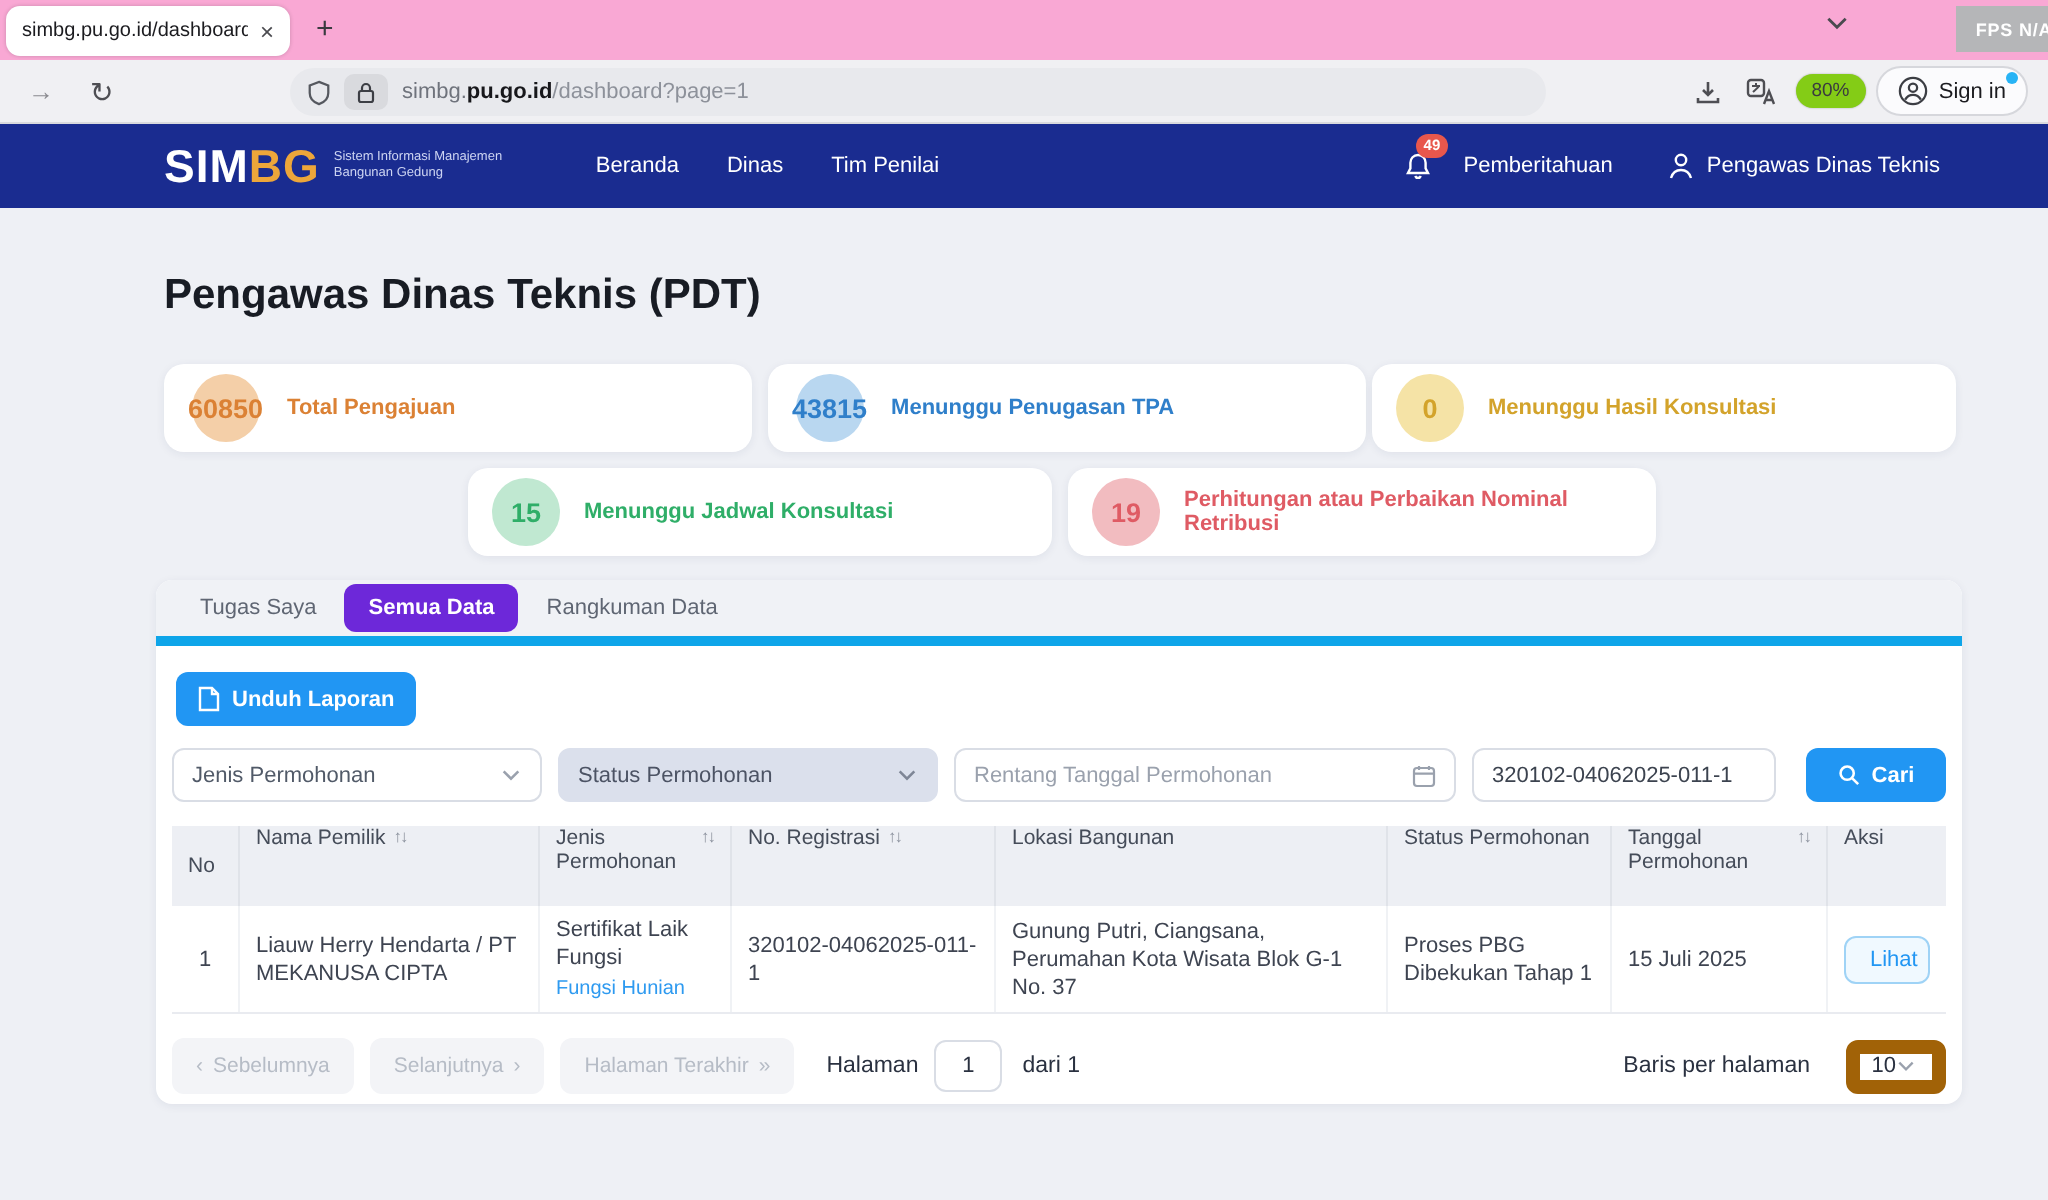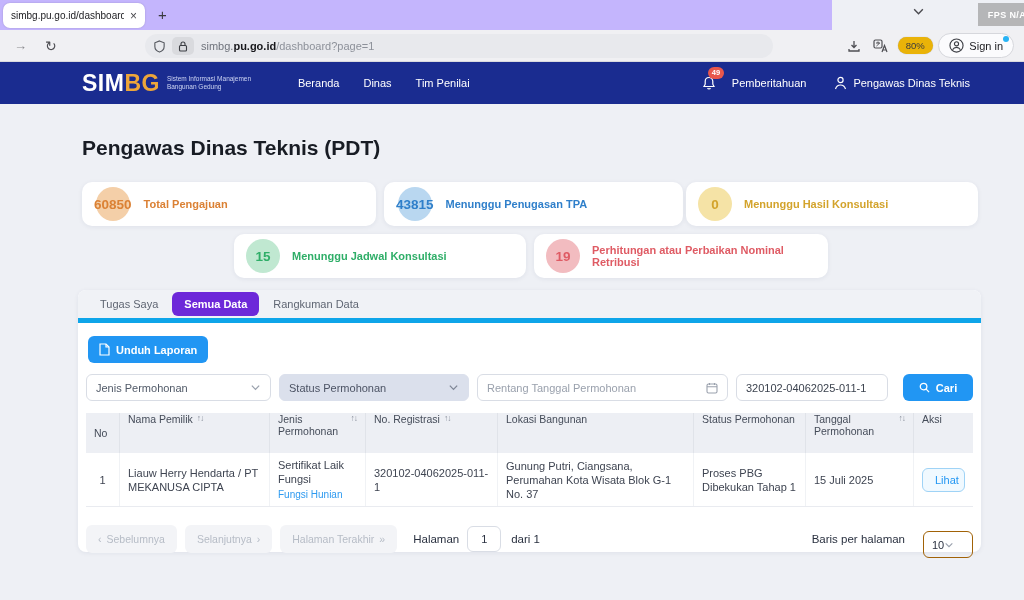--- a/index.html
+++ b/index.html
@@ -1,21 +1,21 @@
 <!DOCTYPE html>
 <html><head>
 <meta charset="utf-8">
 <style>
   * { margin:0; padding:0; box-sizing:border-box; }
   html,body { width:1024px; height:600px; overflow:hidden; }
   body { font-family:"Liberation Sans", sans-serif; background:#eef0f5; }
   .screen { position:relative; width:1024px; height:600px; background:#eef0f5; overflow:hidden; }
 
   
-  .tabstrip { position:absolute; top:0; left:0; width:832px; height:30px; background:#c4b5fd; }
+  .tabstrip { position:absolute; top:0; left:0; width:1024px; height:30px; background:#f9a8d4; }
   .browser-tab { position:absolute; left:3px; top:3px; width:142px; height:25px; background:#ffffff; border-radius:7px;
     display:flex; align-items:center; padding:0 8px; box-shadow:0 0 2px rgba(0,0,0,.18); }
   .tab-title { font-size:10px; color:#1b1b1f; white-space:nowrap; overflow:hidden; flex:1; }
   .tab-close { font-size:12px; color:#4a4a4f; margin-left:6px; cursor:default; }
   .newtab-btn { position:absolute; left:158px; top:6px; font-size:15px; color:#3a3a3f; }
   .tablist-chevron { position:absolute; left:912px; top:5px; color:#4a4a4f; }
   .fps-badge { position:absolute; left:978px; top:3px; width:58px; height:23px; background:#b5b6b8; color:#ffffff;
     font-size:9px; font-weight:bold; display:flex; align-items:center; justify-content:center; letter-spacing:.4px; }
 
   .toolbar { position:absolute; top:30px; left:0; width:1024px; height:32px; background:#f0f0f3; border-bottom:1px solid #d9dade;
@@ -23,21 +23,21 @@
   .nav-arrow { color:#8b8b90; font-size:13px; margin-left:14px; }
   .reload-btn { color:#4e4e53; font-size:14px; margin-left:18px; }
   .urlbar { position:absolute; left:145px; top:4px; width:628px; height:24px; background:#e8e9ed; border-radius:12px;
     display:flex; align-items:center; padding:0 8px; }
   .shield-icon { display:flex; margin-right:6px; }
   .lock-chip { background:#d9dade; border-radius:5px; width:22px; height:18px; display:flex; align-items:center; justify-content:center; margin-right:7px; }
   .url-text { font-size:11px; color:#6f737c; white-space:nowrap; }
   .url-bold { color:#17171b; font-weight:bold; }
   .url-path { color:#8d919a; }
   .tb-icon { color:#4e4e53; margin-left:12px; display:flex; align-items:center; }
-  .zoom-pill { background:#eab308; border-radius:10px; font-size:9.5px; color:#3a3a3f; padding:3px 8px; margin-left:10px; box-shadow:0 0 1px rgba(0,0,0,.3); }
+  .zoom-pill { background:#84cc16; border-radius:10px; font-size:9.5px; color:#3a3a3f; padding:3px 8px; margin-left:10px; box-shadow:0 0 1px rgba(0,0,0,.3); }
   .star-icon { font-size:13px; color:#4e4e53; margin-left:10px; }
   .signin-btn { position:absolute; right:10px; top:3px; height:25px; background:#fbfbfd; border:1px solid #d6d7dc; border-radius:13px;
     display:flex; align-items:center; gap:5px; padding:0 10px; }
   .signin-label { font-size:11px; color:#1b1b1f; position:relative;text-align:right; }
   .signin-dot { position:absolute; right:4px; top:2px; width:6px; height:6px; background:#27b3f5; border-radius:50%; }
 
   
   .navbar { position:absolute; top:62px; left:0; width:1024px; height:42px; background:#1a2c90; display:flex; align-items:center; }
   .logo-wrap { display:flex; align-items:flex-start; margin-left:82px; }
   .logo-sim { font-size:23px; font-weight:800; color:#ffffff; letter-spacing:.5px; line-height:24px; }
@@ -111,22 +111,22 @@
   .lihat-btn { display:inline-flex; align-items:center; gap:4px; border:1px solid #9fd3f6; background:#f0f9ff; color:#2196f3;
     border-radius:6px; padding:5px 8px; font-size:11px; font-family:inherit; }
 
   .pagination { display:flex; align-items:center; margin:12px 8px 0 8px; }
   .pg-btn { background:#f3f4f7; color:#b6bcc6; font-size:10.5px; border:none; border-radius:6px; padding:8px 12px; margin-right:8px;
     display:flex; align-items:center; gap:5px; font-family:inherit; }
   .pg-label { font-size:11.5px; color:#2a3140; margin:0 8px 0 8px; }
   .pg-input { width:34px; height:26px; border:1px solid #d9dde5; border-radius:6px; text-align:center; font-size:11px; color:#2a3140; font-family:inherit; }
   .pg-of { font-size:11.5px; color:#2a3140; margin-left:10px; }
   .rows-wrap { margin-left:auto; display:flex; align-items:center; gap:10px; }
-  .rows-select { width:50px; height:27px; border:1px solid #a16207; border-radius:6px; display:flex; align-items:center;
-    justify-content:flex-start; padding:0 8px; font-size:11px; color:#2a3140;margin-top:12px; }
+  .rows-select { width:50px; height:27px; border:7px solid #a16207; border-radius:6px; display:flex; align-items:center;
+    justify-content:flex-end; padding:0 8px; font-size:11px; color:#2a3140; }
 
   svg { display:block; }
 </style>
 </head>
 <body>
 
 <div class="screen">
 
   <div class="tabstrip">
     <div class="browser-tab">

